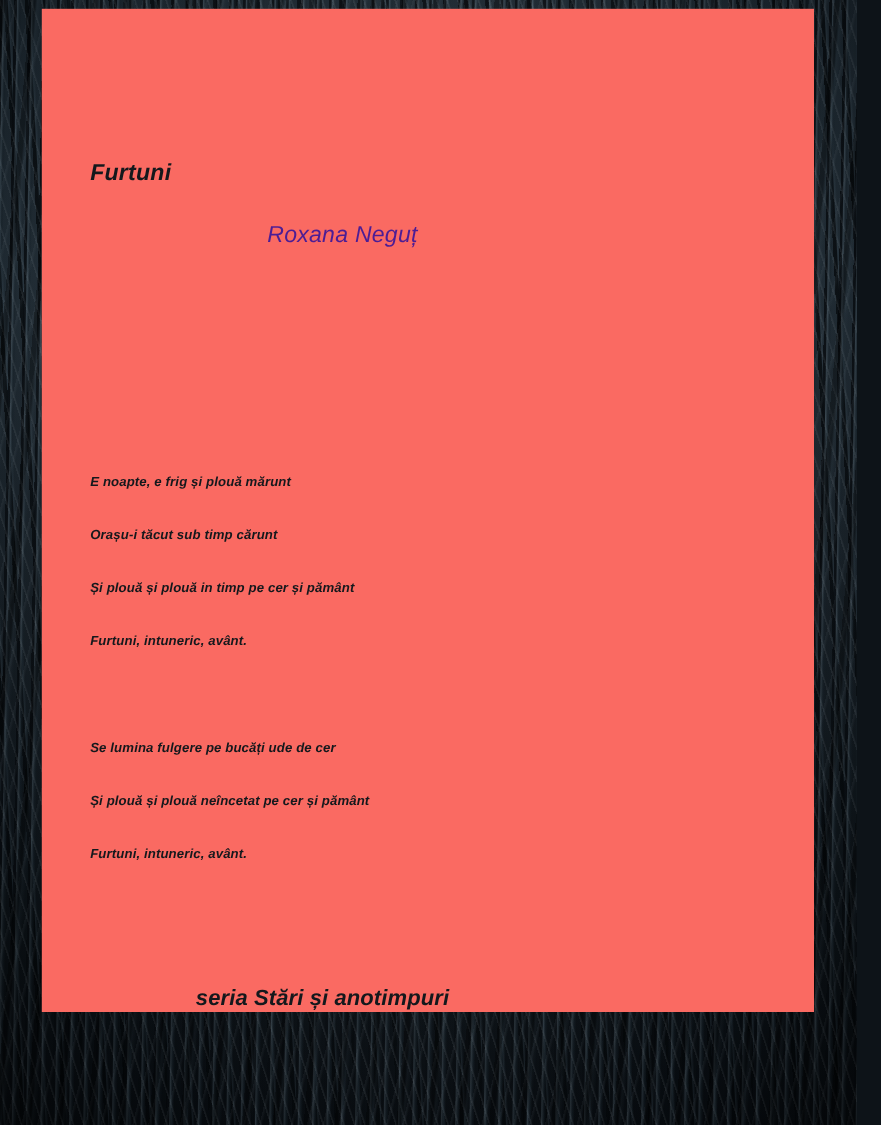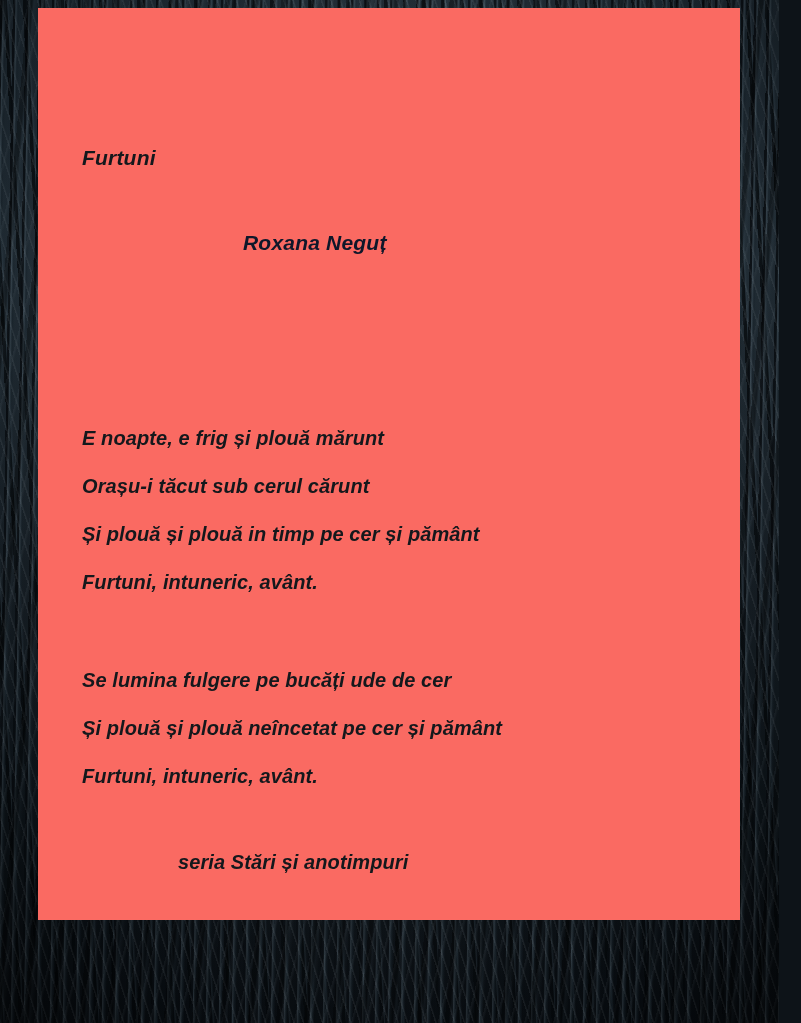--- a/index.html
+++ b/index.html
@@ -87,47 +87,47 @@
     top: 138px;
     font-size: 21px;
     font-weight: bold;
     font-style: italic;
     color: #14181c;
     letter-spacing: 0.2px;
   }
   .poem-author {
     position: absolute;
     left: 205px;
-    top: 223px;
+    top: 194px;
     font-size: 21px;
-    font-weight: bold;
+    font-weight: normal;
     font-style: italic;
-    color: #0f172a;
+    color: #4c1d95;
     letter-spacing: 0.2px;
   }
   .stanza {
     position: absolute;
     left: 44px;
     width: 620px;
   }
   .stanza-1 { top: 406px; }
   .stanza-2 { top: 648px; }
   .verse {
-    font-size: 20px;
+    font-size: 12px;
     font-weight: bold;
     font-style: italic;
     color: #14181c;
     line-height: 48px;
     white-space: nowrap;
     letter-spacing: 0.1px;
   }
   .poem-series {
     position: absolute;
     left: 140px;
-    top: 843px;
+    top: 889px;
     font-size: 20px;
     font-weight: bold;
     font-style: italic;
     color: #14181c;
     letter-spacing: 0.1px;
   }
 </style>
 </head>
 <body>
 
@@ -138,21 +138,21 @@
   <div class="bg-vignette"></div>
 
   <div class="poem-card">
 
     <div class="poem-title">Furtuni</div>
 
     <div class="poem-author">Roxana Neguț</div>
 
     <div class="stanza stanza-1">
       <div class="verse">E noapte, e frig și plouă mărunt</div>
-      <div class="verse">Orașu-i tăcut sub cerul cărunt</div>
+      <div class="verse">Orașu-i tăcut sub timp cărunt</div>
       <div class="verse">Și plouă și plouă in timp pe cer și pământ</div>
       <div class="verse">Furtuni, intuneric, avânt.</div>
     </div>
 
     <div class="stanza stanza-2">
       <div class="verse">Se lumina fulgere pe bucăți ude de cer</div>
       <div class="verse">Și plouă și plouă neîncetat pe cer și pământ</div>
       <div class="verse">Furtuni, intuneric, avânt.</div>
     </div>
 

